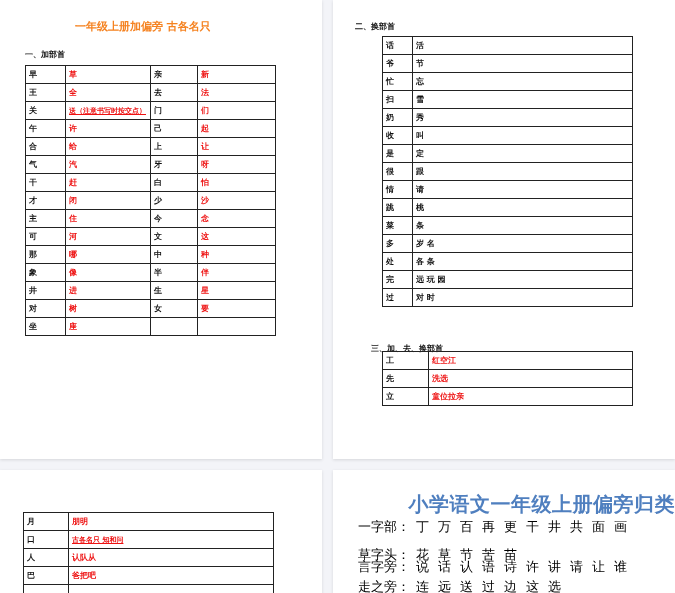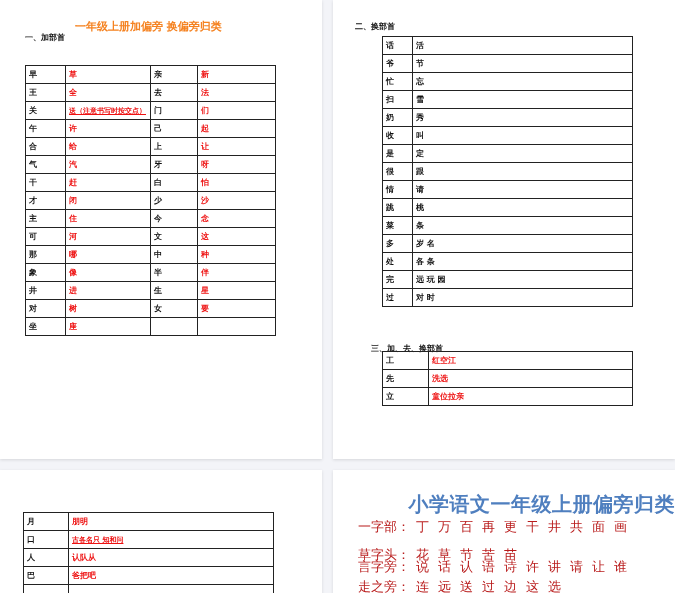--- a/index.html
+++ b/index.html
@@ -35,31 +35,31 @@
   }
   table.grid td.red { color:#ee1111; }
   table.grid td.sm { font-size:7px;text-decoration:underline; }
 
   .big-title {
     position:absolute; left:0; width:342px; top:21px; text-align:right;
     color:#4f7fbf; font-size:20px; font-weight:bold; white-space:nowrap;
     letter-spacing:0.5px;
   }
   .cat-line {
-    position:absolute; left:25px; font-size:13px; color:#b91c1c; white-space:nowrap;
+    position:absolute; left:25px; font-size:13px; color:#000000; white-space:nowrap;
   }
   .cat-line .lbl { display:inline-block; width:58px; letter-spacing:0; }
   .cat-line .chars { letter-spacing:9px; }
 </style>
 </head>
 <body>
 
 <div class="page" id="p1">
-  <div class="doc-title">一年级上册加偏旁 换偏旁归类</div>
-  <div class="sec-head" style="left:25px;top:32px;text-align:center;">一、加部首</div>
+  <div class="doc-title">一年级上册加偏旁 古各名只</div>
+  <div class="sec-head" style="left:25px;top:49px;text-align:center;">一、加部首</div>
   <table class="grid" id="t1" style="left:25px;top:65px;width:250px;">
     <colgroup>
         <col style="width:40px">
         <col style="width:85px">
         <col style="width:47px">
         <col style="width:78px">
       </colgroup>
     <tbody id="t1body">
         <tr>
           <td>早</td>

